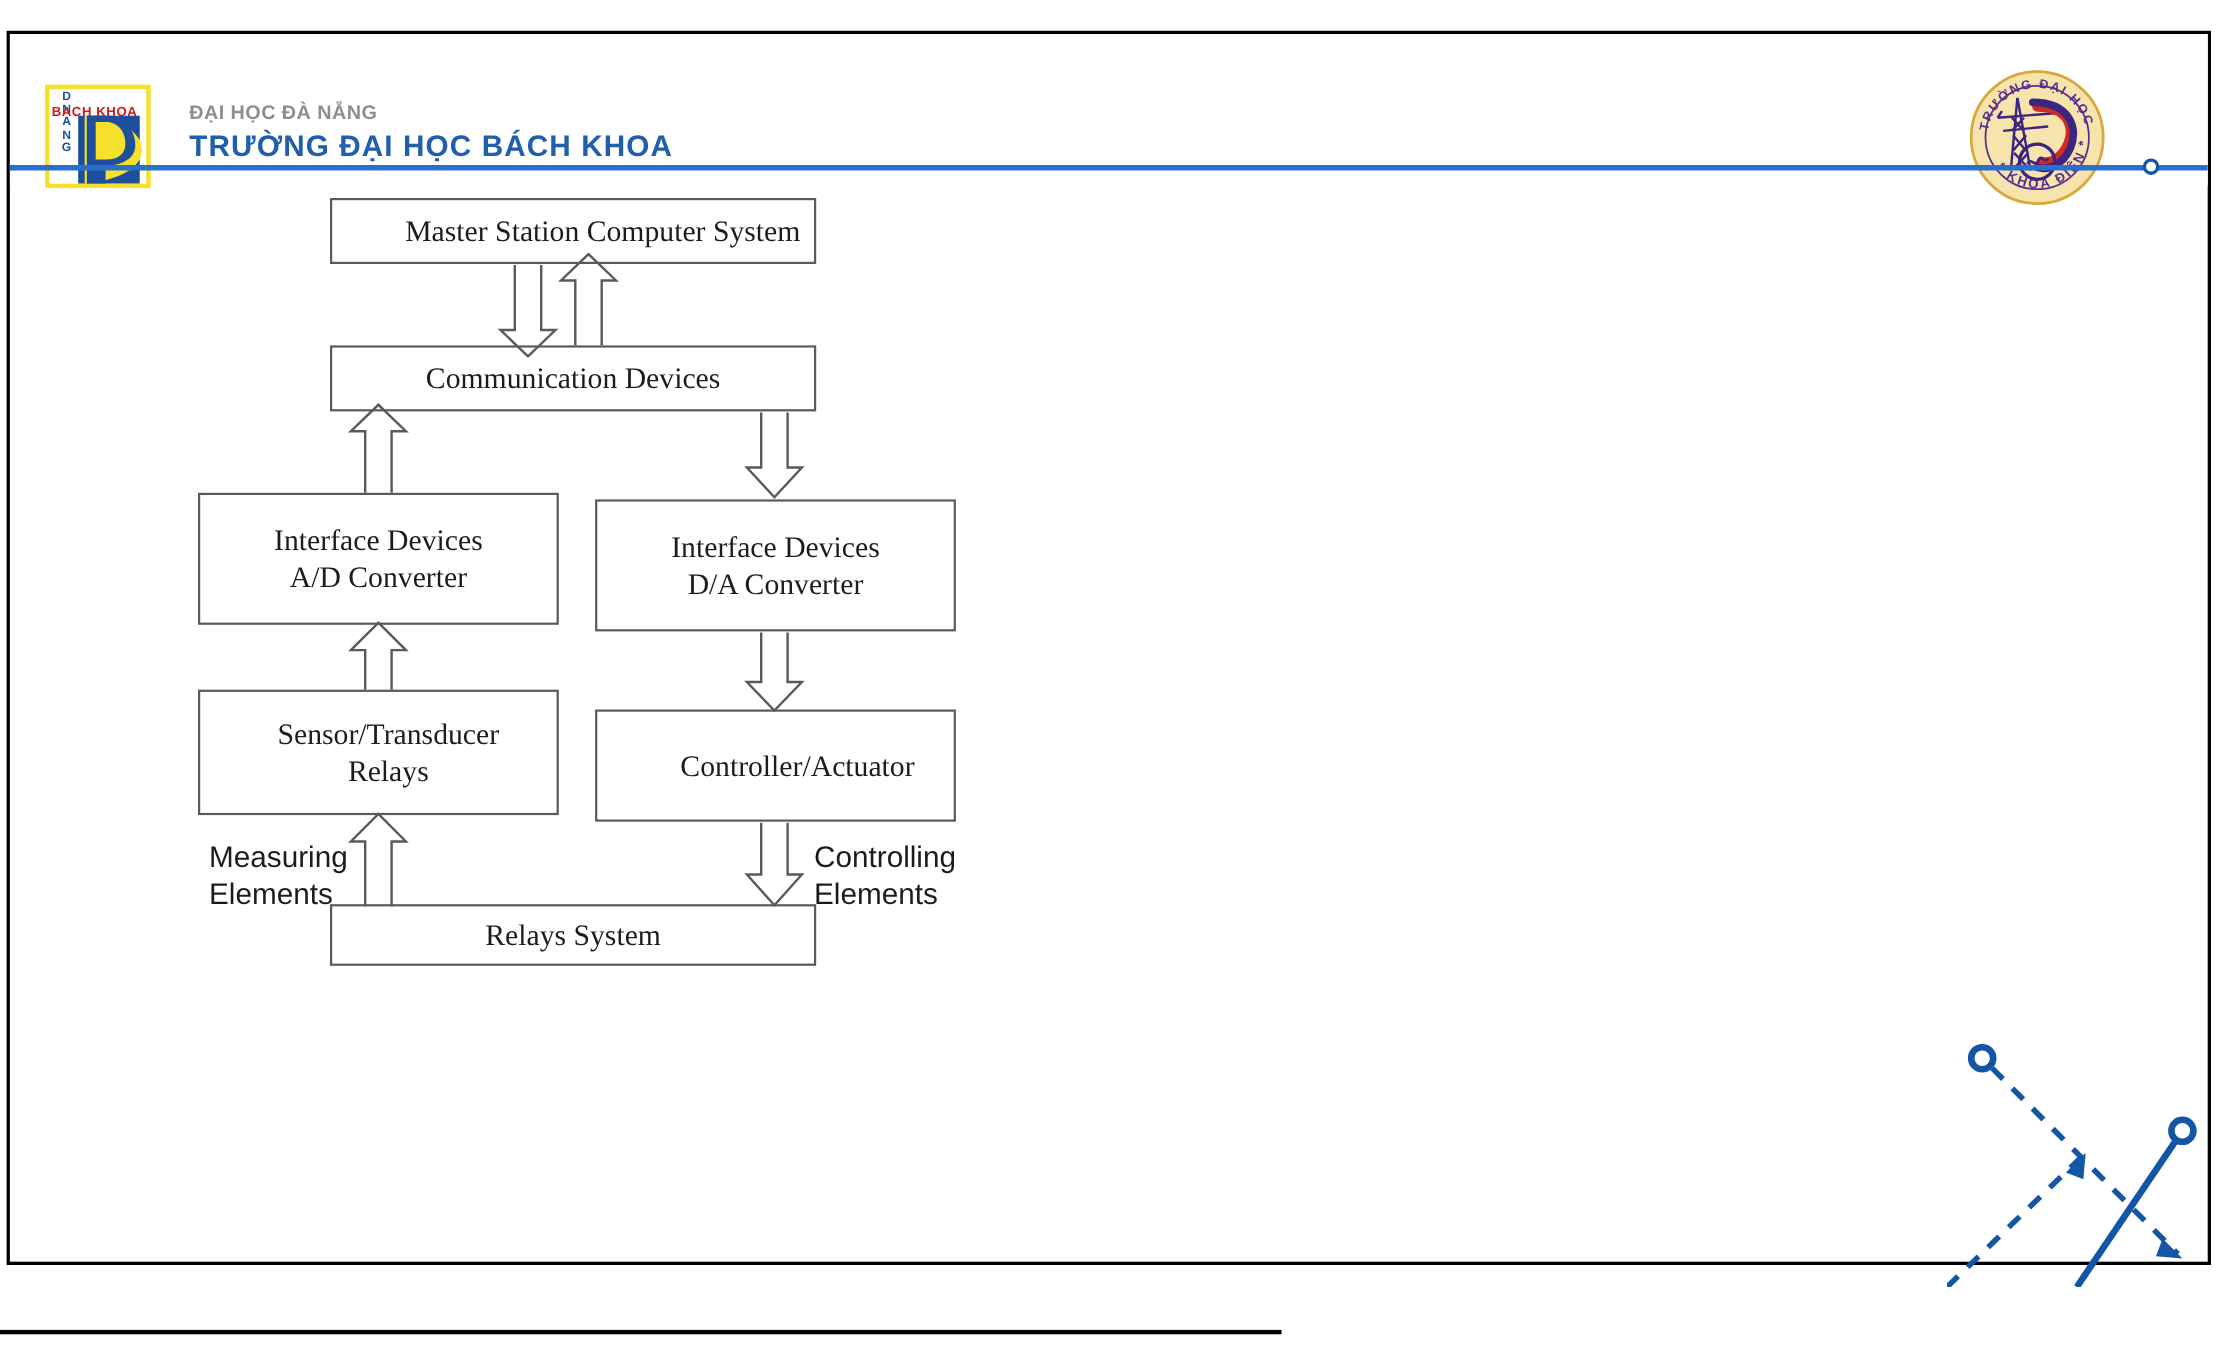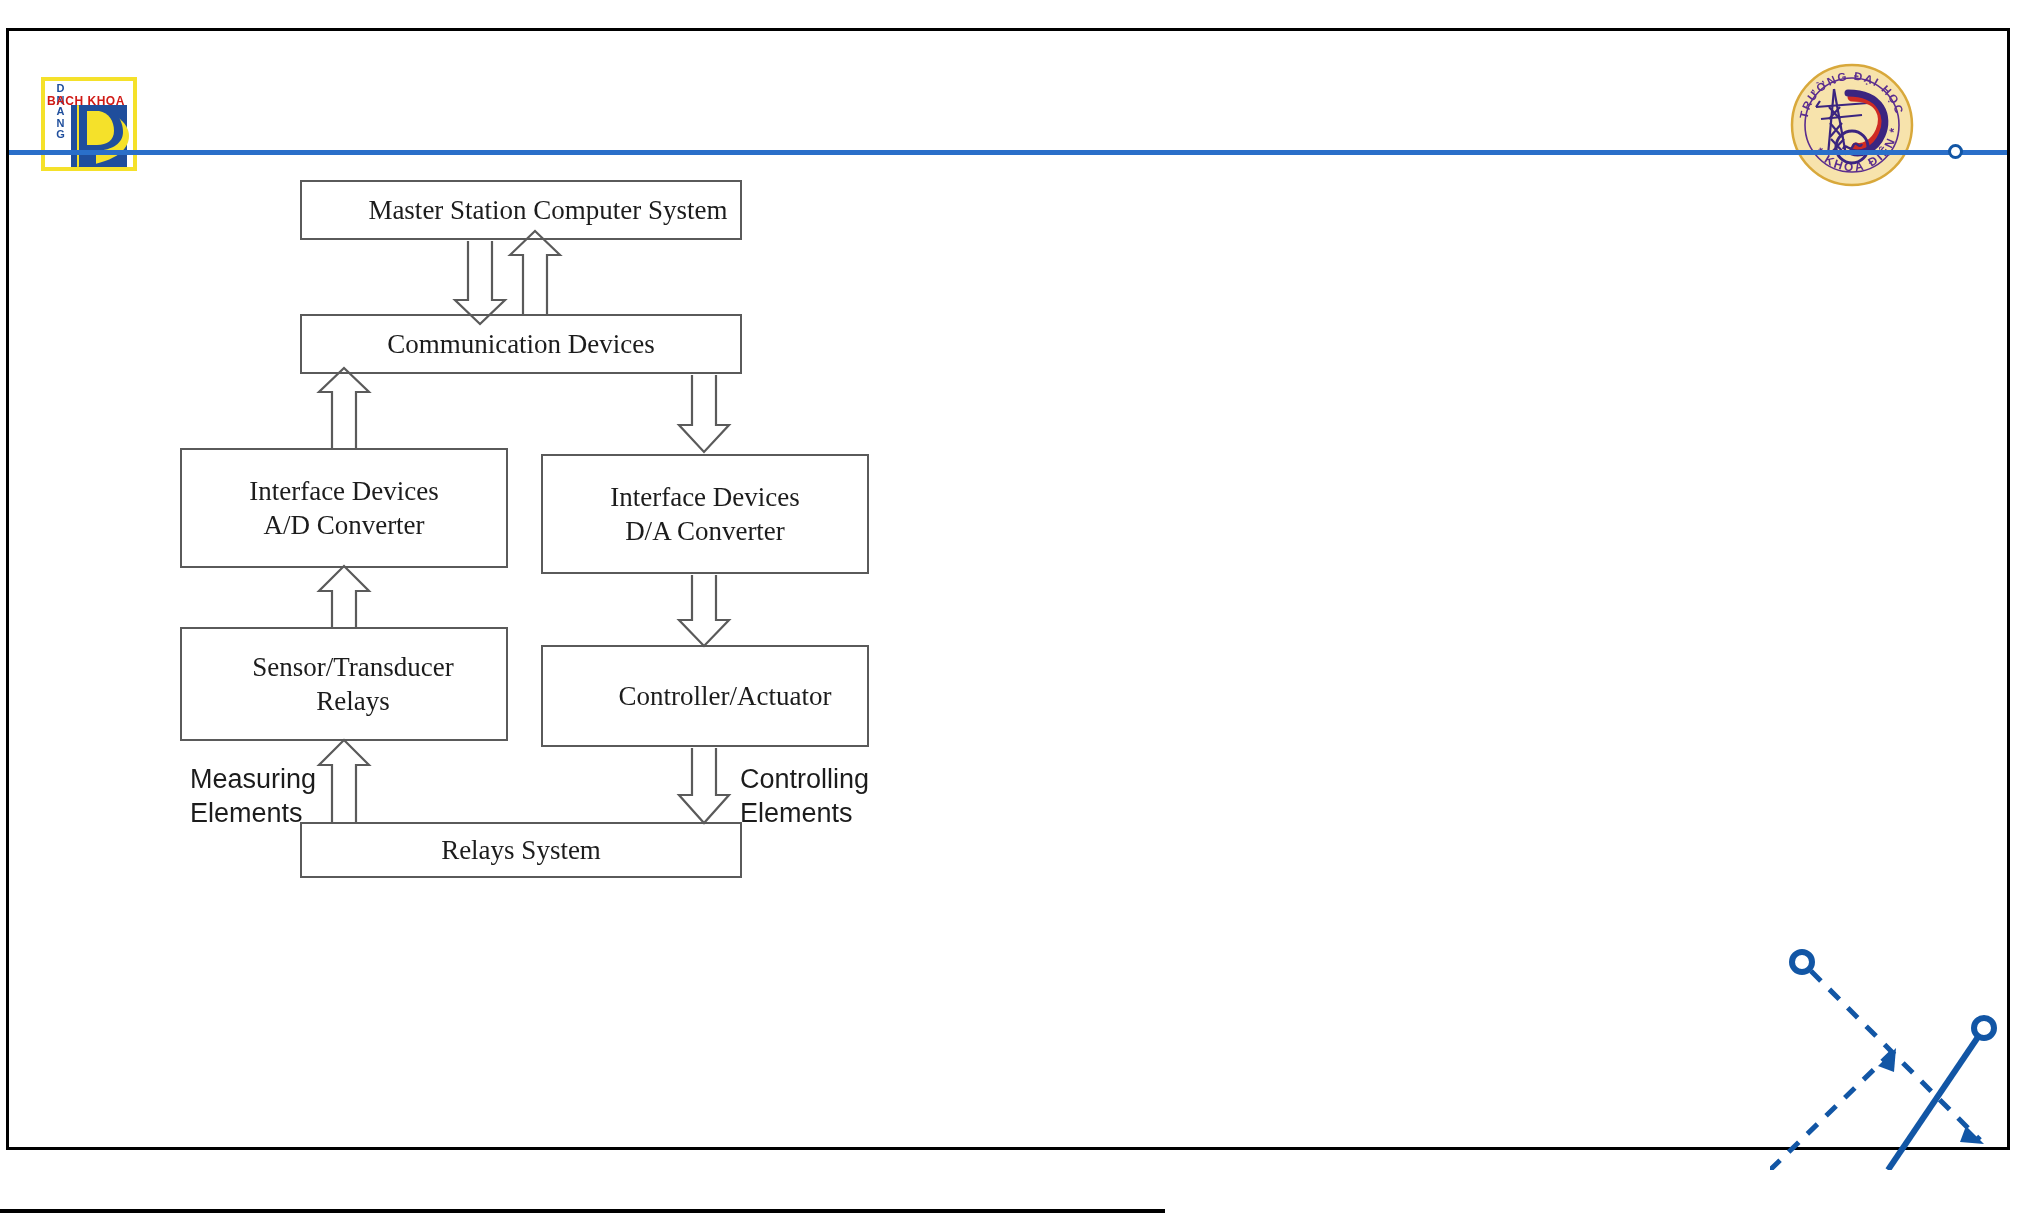--- a/index.html
+++ b/index.html
@@ -206,20 +206,24 @@
       <div class="ls-bk">BACH KHOA</div>
       <svg class="ls-p" viewBox="0 0 60 62">
         <rect x="0" y="0" width="56" height="62" fill="#1f4e9c"></rect>
         <path d="M6 0 C44 4, 58 18, 58 31 C58 46, 42 58, 6 62 Z" fill="#f5e12a"></path>
         <rect x="8" y="0" width="17" height="62" fill="#1f4e9c"></rect>
         <path d="M8 0 L30 0 C44 3, 52 15, 52 27 C52 38, 42 45, 25 46 L8 46 Z" fill="#1f4e9c"></path>
         <path d="M16 6 L28 6 C38 8, 43 16, 43 26 C43 35, 36 40, 26 40 L16 40 Z" fill="#f5e12a"></path>
       </svg>
     </div>
 
+    <div class="header-text">
+      <div class="header-sub">ĐẠI HỌC ĐÀ NẴNG</div>
+      <div class="header-title">TRƯỜNG ĐẠI HỌC BÁCH KHOA</div>
+    </div>
 
     <svg class="seal" viewBox="0 0 124 124">
       <defs>
         <path id="arcTop" d="M 17 62 A 45 45 0 0 1 107 62"></path>
         <path id="arcBot" d="M 16 62 A 46 46 0 0 0 108 62"></path>
       </defs>
       <circle cx="62" cy="62" r="60" fill="#f7e3ac"></circle>
       <circle cx="62" cy="62" r="60" fill="none" stroke="#d8a83b" stroke-width="2.5"></circle>
       <circle cx="62" cy="62" r="47" fill="none" stroke="#5b2d8e" stroke-width="1.6"></circle>
       <text font-family="'Liberation Sans', sans-serif" font-size="11.5" font-weight="bold" fill="#5b2d8e" letter-spacing="1.6">

